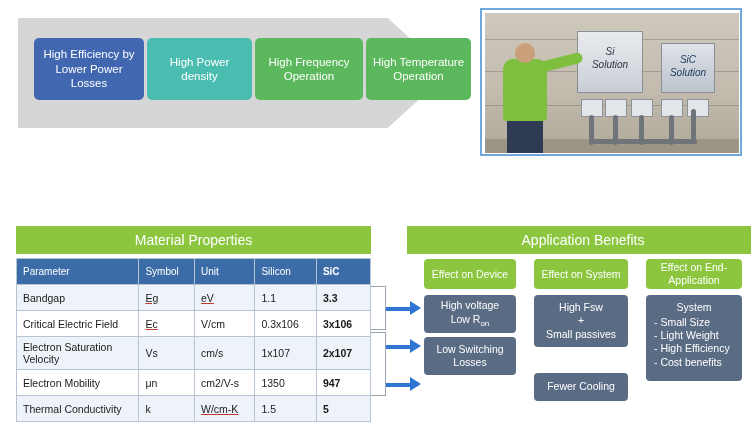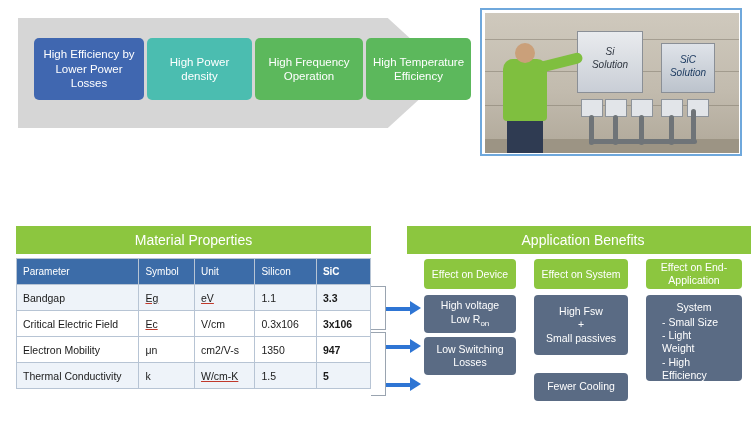--- a/index.html
+++ b/index.html
@@ -118,21 +118,21 @@
   <div class="chip" id="chip0">
       <span>High Efficiency  by Lower Power Losses</span>
     </div>
   <div class="chip" id="chip1">
       <span>High Power density</span>
     </div>
   <div class="chip" id="chip2">
       <span>High Frequency Operation</span>
     </div>
   <div class="chip" id="chip3">
-      <span>High Temperature Efficiency</span>
+      <span>High Temperature Operation</span>
     </div>
 </div>
 
 <div class="abs" id="photo-frame">
   <div id="photo">
     <div class="wall"></div>
     <div class="wall-line" style="top:26px"></div>
     <div class="wall-line" style="top:58px"></div>
     <div class="wall-line" style="top:92px"></div>
     <div class="floor"></div>
@@ -186,20 +186,27 @@
     <td class="c3">1.1</td>
     <td class="c4">3.3</td>
   </tr>
   <tr class="even">
     <td class="c0">Critical Electric Field</td>
     <td class="c1"><span class="u">Ec</span></td>
     <td class="c2">V/cm</td>
     <td class="c3">0.3x106</td>
     <td class="c4">3x106</td>
   </tr>
+  <tr class="odd">
+    <td class="c0">Electron Saturation Velocity</td>
+    <td class="c1">Vs</td>
+    <td class="c2">cm/s</td>
+    <td class="c3">1x107</td>
+    <td class="c4">2x107</td>
+  </tr>
   <tr class="even">
     <td class="c0">Electron Mobility</td>
     <td class="c1">μn</td>
     <td class="c2">cm2/V-s</td>
     <td class="c3">1350</td>
     <td class="c4">947</td>
   </tr>
   <tr class="odd">
     <td class="c0">Thermal Conductivity</td>
     <td class="c1">k</td>
@@ -247,33 +254,33 @@
   </div>
 </div>
 
 <div class="pill slate abs" style="left:424px;top:337px;width:92px;height:38px;">
   <div>
     <div>Low Switching</div>
     <div>Losses</div>
   </div>
 </div>
 
-<div class="pill slate abs" style="left:534px;top:295px;width:94px;height:60px;">
+<div class="pill slate abs" style="left:534px;top:295px;width:94px;height:52px;">
   <div>
     <div>High Fsw</div>
     <div>+</div>
     <div>Small passives</div>
   </div>
 </div>
 
 <div class="pill slate abs" style="left:534px;top:373px;width:94px;height:28px;">
   <span>Fewer Cooling</span>
 </div>
 
-<div class="pill slate abs left" style="left:646px;top:295px;width:96px;height:86px;padding:6px 16px;align-items:flex-start;">
+<div class="pill slate abs left" style="left:646px;top:295px;width:96px;height:86px;padding:6px 8px;align-items:flex-start;">
   <div style="width:100%">
     <div style="text-align:center;margin-bottom:2px;">System</div>
     <div>- Small Size</div>
     <div>- Light  Weight</div>
     <div>- High Efficiency</div>
     <div>- Cost benefits</div>
   </div>
 </div>
 
 </body></html>

